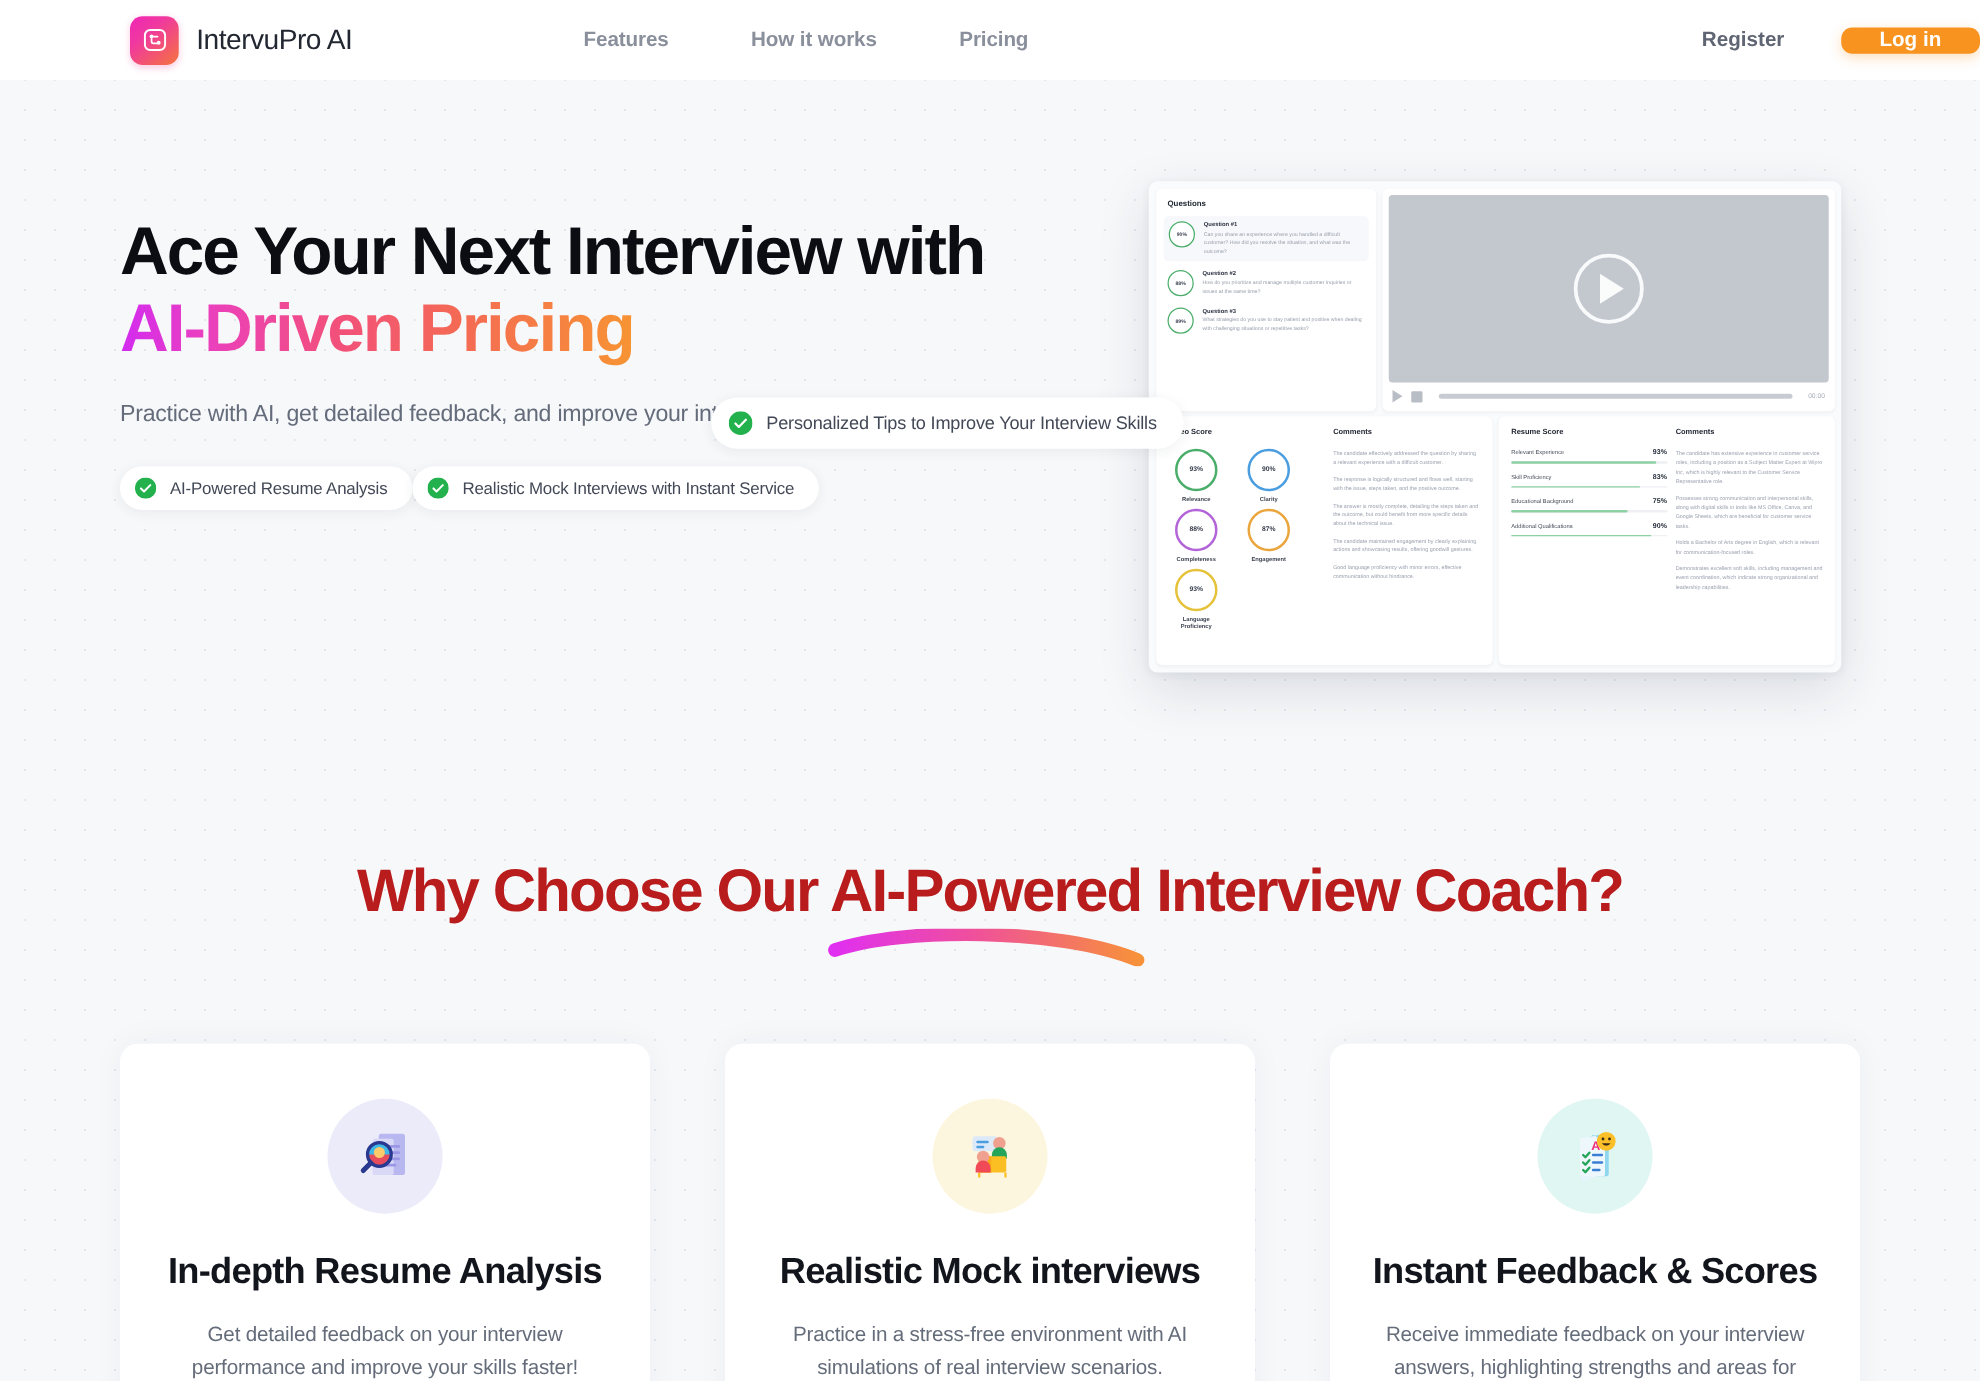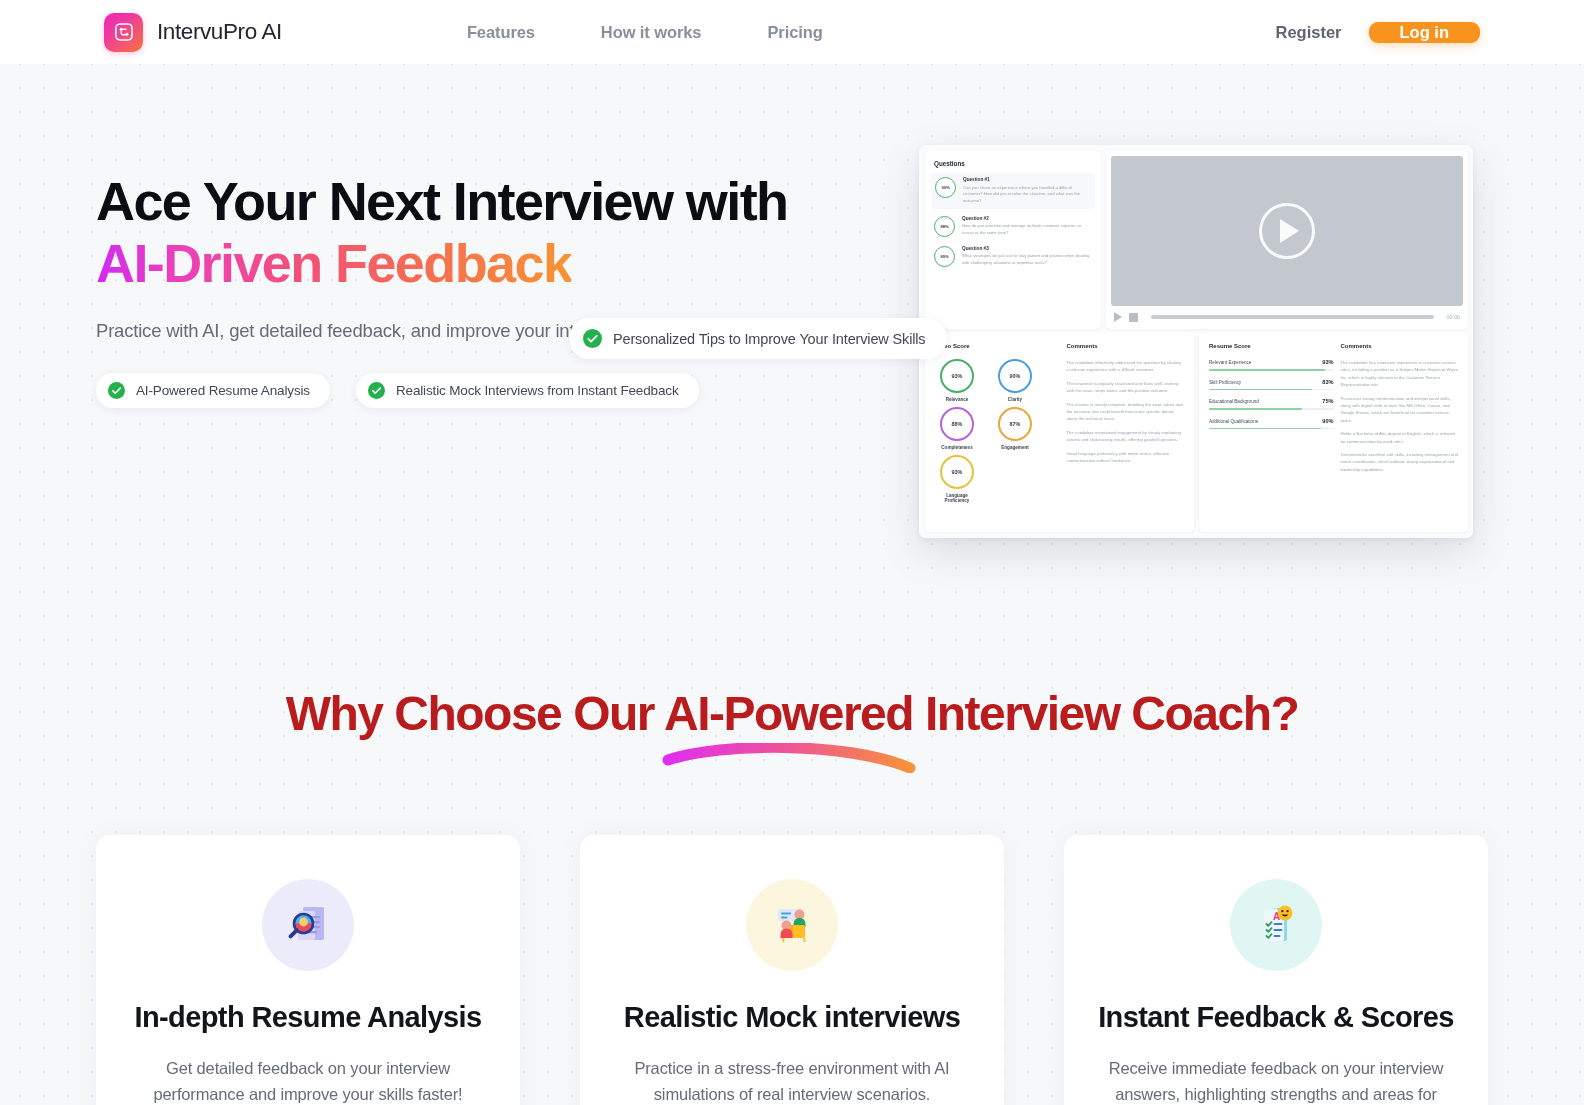--- a/index.html
+++ b/index.html
@@ -26,21 +26,21 @@
     width:39px;height:39px;border-radius:10px;
     background:linear-gradient(140deg,#ef25b6 0%,#f0399f 35%,#f5743c 100%);
     display:flex;align-items:center;justify-content:center;
     box-shadow:0 2px 6px rgba(240,70,150,.28);
   }
   .brand-name{ font-size:22.5px; font-weight:400; letter-spacing:-.4px; color:#222732; }
 
   .nav{ display:flex; align-items:center; gap:66px; margin-left:185px; }
   .nav a{ font-size:16.5px; font-weight:600; color:#8a8f9c; text-decoration:none; letter-spacing:-.1px; }
 
-  .auth{ display:flex; align-items:center; gap:27px; margin-left:auto; margin-right:104px; }
+  .auth{ display:flex; align-items:center; gap:45px; margin-left:auto; }
   .register{ font-size:16.5px; font-weight:600; color:#5f6573; text-decoration:none; }
   .login-btn{
     background:#f7931e; color:#fff; border:none;
     font-family:inherit; font-size:16.5px; font-weight:700;
     padding:1px 31px; border-radius:9px; cursor:pointer;
     box-shadow:0 3px 10px rgba(247,147,30,.3);
   }
 
   
   .hero{ position:relative; height:510px;text-decoration:underline; }
@@ -51,21 +51,21 @@
   }
   .grad-text{
     background:linear-gradient(90deg,#d22bf0 0%,#ea3fc0 16%,#f2507b 42%,#f46a54 66%,#f79433 100%);
     -webkit-background-clip:text; background-clip:text;
     -webkit-text-fill-color:transparent; color:transparent;
     display:inline-block;
   }
   .hero-sub{
     margin-top:26px; font-size:18.5px; color:#646b7a; letter-spacing:-.2px;
   }
-  .badge-row{ margin-top:31px; display:flex; gap:26px; }
+  .badge-row{ margin-top:31px; display:flex; }
   .badge{
     display:flex; align-items:center; gap:11px;
     background:#fff; border-radius:26px;
     padding:9px 20px 9px 12px;
     box-shadow:0 2px 10px rgba(30,38,60,.07);
     white-space:nowrap;
   }
   .badge-label{ font-size:13.5px; color:#424856; letter-spacing:-.15px; }
   .check{ width:17px;height:17px;flex:0 0 17px; }
   .badge.floating{
@@ -208,38 +208,38 @@
     <a href="#" class="register">Register</a>
     <button class="login-btn">Log in</button>
   </div>
 </div>
 
 <section class="hero">
 
   <div class="hero-copy">
     <h1 class="hero-title">
       <span>Ace Your Next Interview with</span><br>
-      <span class="grad-text">AI-Driven Feedback</span>
+      <span class="grad-text">AI-Driven Pricing</span>
     </h1>
     <p class="hero-sub">Practice with AI, get detailed feedback, and improve your interview skills faster!</p>
 
     <div class="badge-row">
       <div class="badge">
         <svg class="check" viewBox="0 0 20 20">
           <circle cx="10" cy="10" r="10" fill="#22b14c"></circle>
           <path d="M5.6 10.3l2.9 2.9 5.9-6" stroke="#fff" stroke-width="1.9" fill="none" stroke-linecap="round" stroke-linejoin="round"></path>
         </svg>
         <span class="badge-label">AI-Powered Resume Analysis</span>
       </div>
       <div class="badge">
         <svg class="check" viewBox="0 0 20 20">
           <circle cx="10" cy="10" r="10" fill="#22b14c"></circle>
           <path d="M5.6 10.3l2.9 2.9 5.9-6" stroke="#fff" stroke-width="1.9" fill="none" stroke-linecap="round" stroke-linejoin="round"></path>
         </svg>
-        <span class="badge-label">Realistic Mock Interviews from Instant Feedback</span>
+        <span class="badge-label">Realistic Mock Interviews with Instant Service</span>
       </div>
     </div>
   </div>
 
   <div class="badge floating">
     <svg class="check" viewBox="0 0 20 20">
       <circle cx="10" cy="10" r="10" fill="#22b14c"></circle>
       <path d="M5.6 10.3l2.9 2.9 5.9-6" stroke="#fff" stroke-width="1.9" fill="none" stroke-linecap="round" stroke-linejoin="round"></path>
     </svg>
     <span class="badge-label">Personalized Tips to Improve Your Interview Skills</span>

